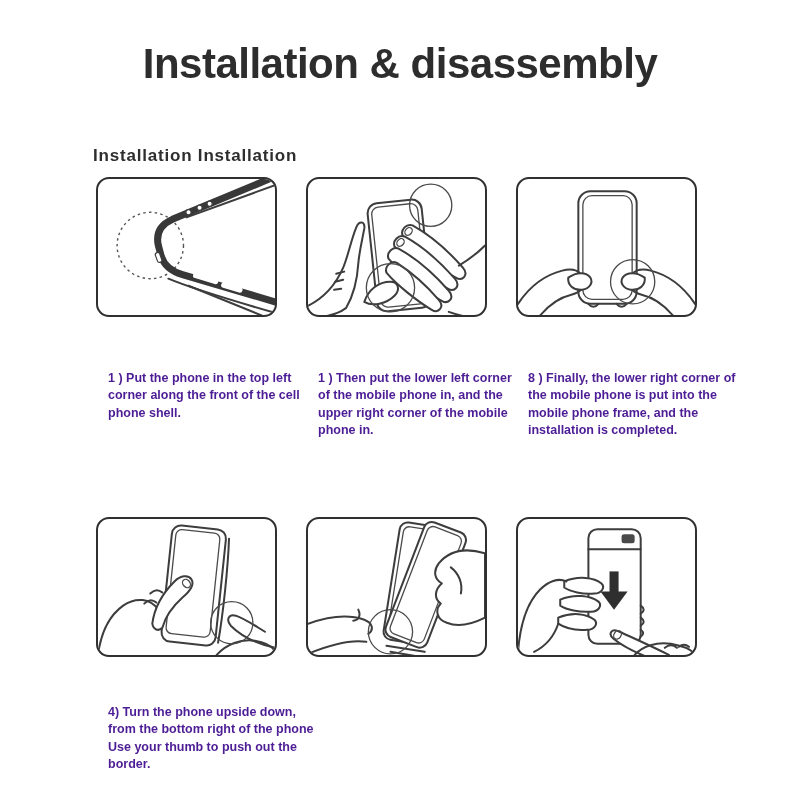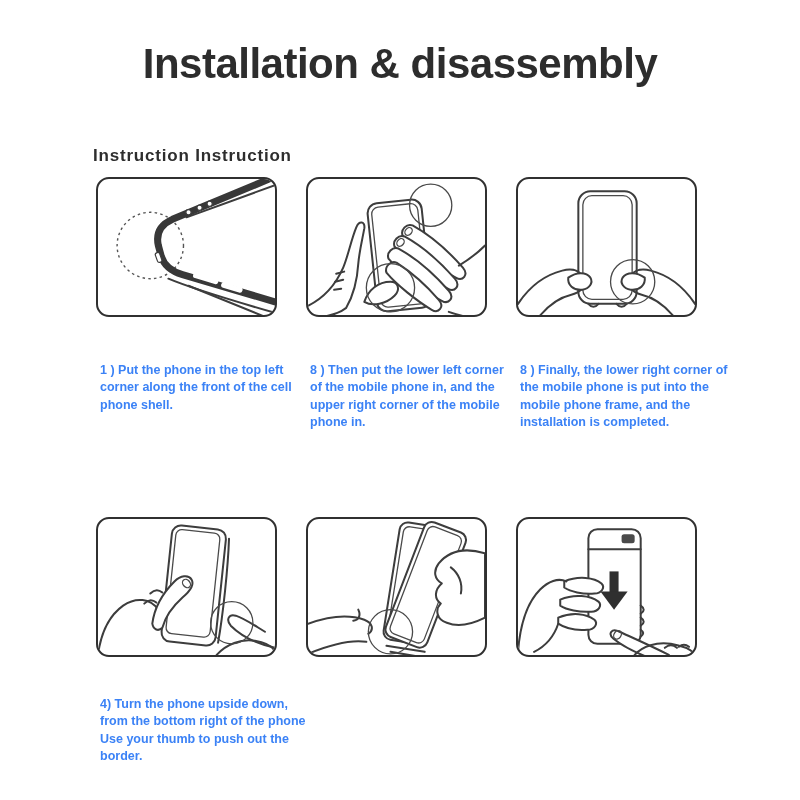--- a/index.html
+++ b/index.html
@@ -13,36 +13,36 @@
   #head-detach{top:485px;}
   .row{position:absolute;left:96px;width:601px;display:grid;
        grid-template-columns:181px 181px 181px;column-gap:29px;}
   #panels-1{top:177px;}
   #panels-2{top:517px;}
   #caps-1{top:358px;}
   #caps-2{top:692px;}
   .panel{height:140px;border:2.5px solid #303030;border-radius:13px;
          background:#fff;box-sizing:border-box;overflow:hidden;}
   .panel svg{display:block;width:100%;height:100%;}
-  .caption{margin:4px;width:208px;font-size:12.5px;font-weight:bold;
-           line-height:1.38;color:#3b82f6;}
+  .caption{margin:12px;width:208px;font-size:12.5px;font-weight:bold;
+           line-height:1.38;color:#4c1d95;}
   .ln{fill:none;stroke:#3d3d3d;stroke-width:2;stroke-linecap:round;stroke-linejoin:round;}
   .thin{fill:none;stroke:#4a4a4a;stroke-width:1.3;}
   .fillw{fill:#ffffff;stroke:#3d3d3d;stroke-width:2;stroke-linecap:round;stroke-linejoin:round;}
   .band{fill:none;stroke:#383838;stroke-width:7;stroke-linejoin:round;stroke-linecap:round;}
   .dot{fill:none;stroke:#555;stroke-width:1.4;stroke-dasharray:2.5 3.2;}
 </style>
 </head>
 <body>
 
 <div class="canvas">
 
   <div class="title">Installation &amp; disassembly</div>
 
-  <div class="sec-head" id="head-install">Instruction Instruction</div>
+  <div class="sec-head" id="head-install">Installation Installation</div>
 
   <div class="row" id="panels-1">
 
     <div class="panel">
       <svg viewBox="0 0 176 135">
         <circle class="dot" cx="52" cy="66" r="33"></circle>
         <path class="ln" d="M 176,6 L 88,38"></path>
         <path class="band" d="M 170,0 L 74,40 Q 56,48 60,66 L 63,77 Q 67,90 84,95 L 176,122"></path>
         <path class="ln" d="M 70,99 Q 96,110 176,133"></path>
         <path class="ln" d="M 90,106 L 176,141"></path>
@@ -93,21 +93,21 @@
         <path class="ln" d="M 176,124 C 164,106 148,95 132,91 C 120,88 113,92 111,100 C 109,108 115,113 123,115 C 136,118 148,128 156,138"></path>
         <path class="fillw" d="M 126,98 C 118,92 108,92 104,98 C 101,103 105,109 112,110 C 121,111 127,105 126,98 Z"></path>
         <path class="ln" d="M 70,124 q 5,6 10,0 M 98,124 q 5,6 10,0"></path>
         <circle class="thin" cx="114" cy="102" r="22"></circle>
       </svg>
     </div>
   </div>
 
   <div class="row" id="caps-1">
     <p class="caption">1 ) Put the phone in the top left corner along the front of the cell phone shell.</p>
-    <p class="caption">8 ) Then put the lower left corner of the mobile phone in, and the upper right corner of the mobile phone in.</p>
+    <p class="caption">1 ) Then put the lower left corner of the mobile phone in, and the upper right corner of the mobile phone in.</p>
     <p class="caption">8 ) Finally, the lower right corner of the mobile phone is put into the mobile phone frame, and the installation is completed.</p>
   </div>
 
 
   <div class="row" id="panels-2">
 
     <div class="panel">
       <svg viewBox="0 0 176 135">
         <g transform="rotate(6 95 68)">
           <rect class="ln" x="68" y="8" width="54" height="116" rx="9"></rect>

